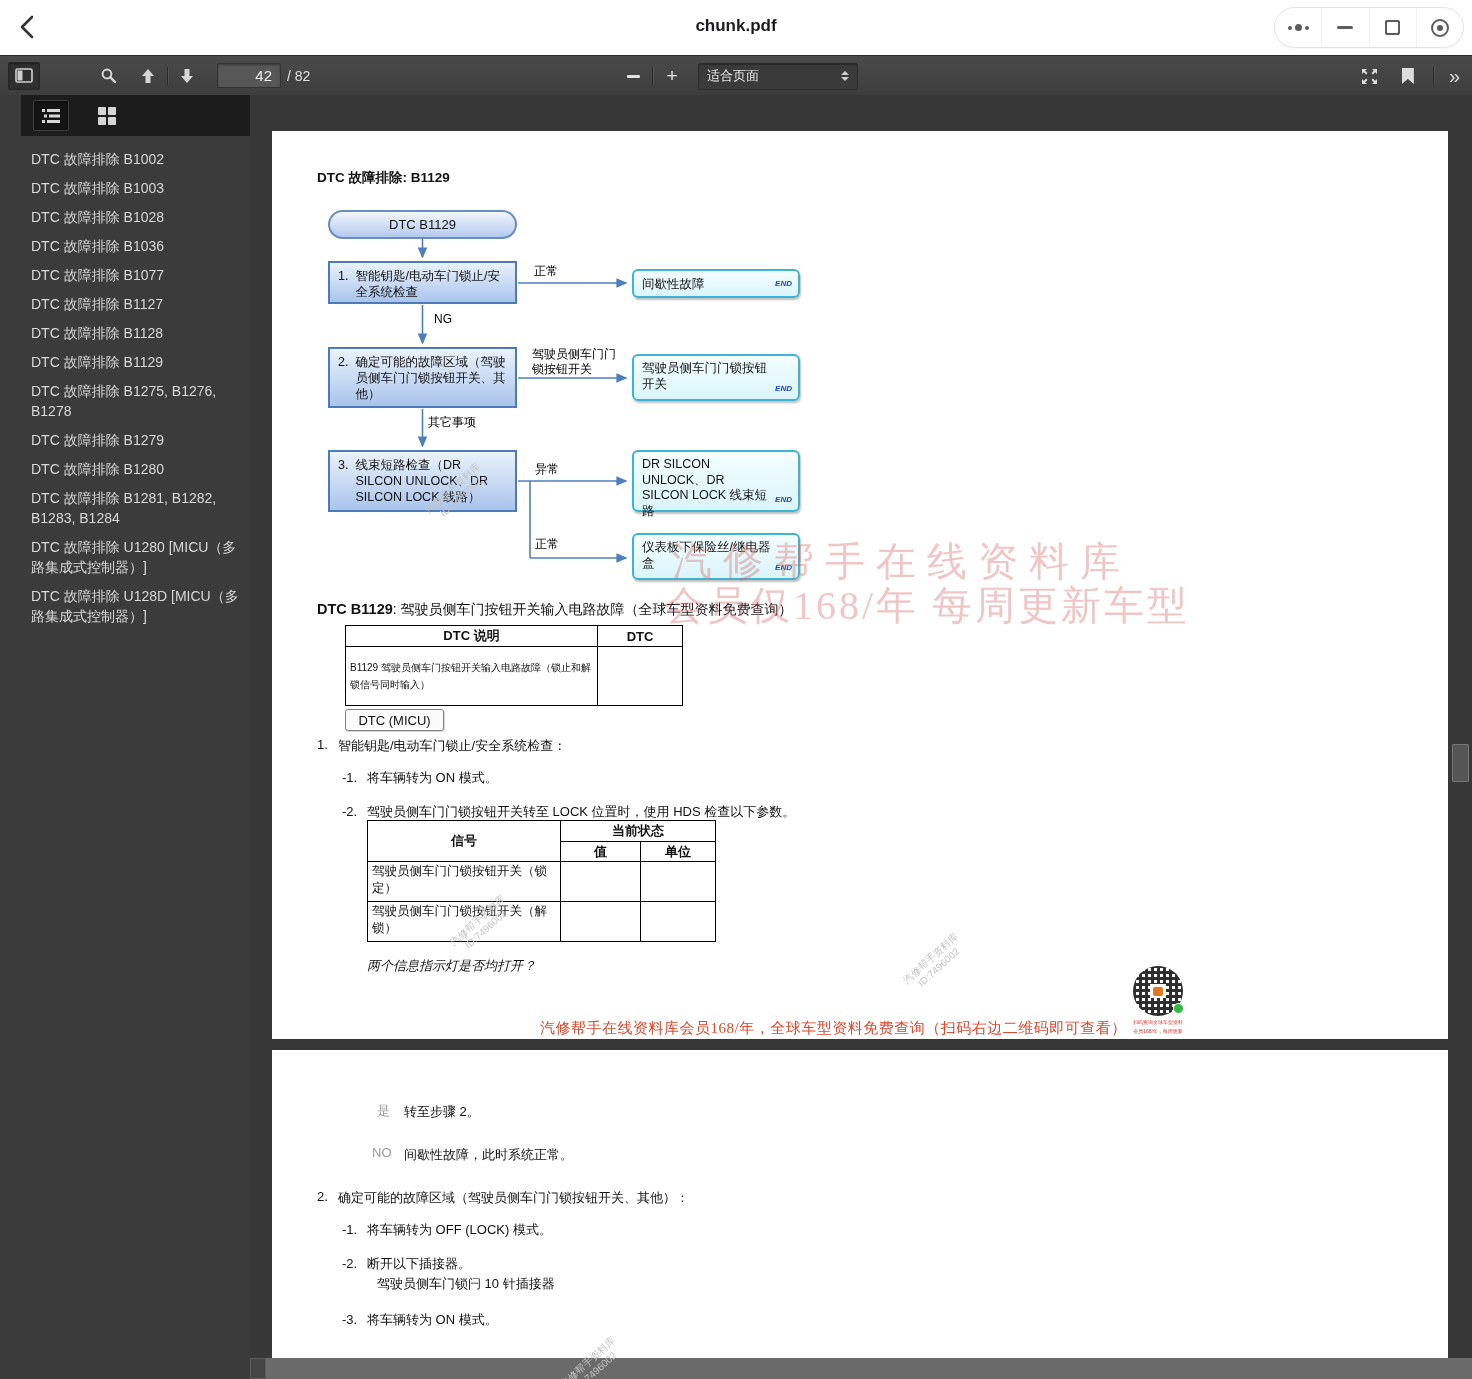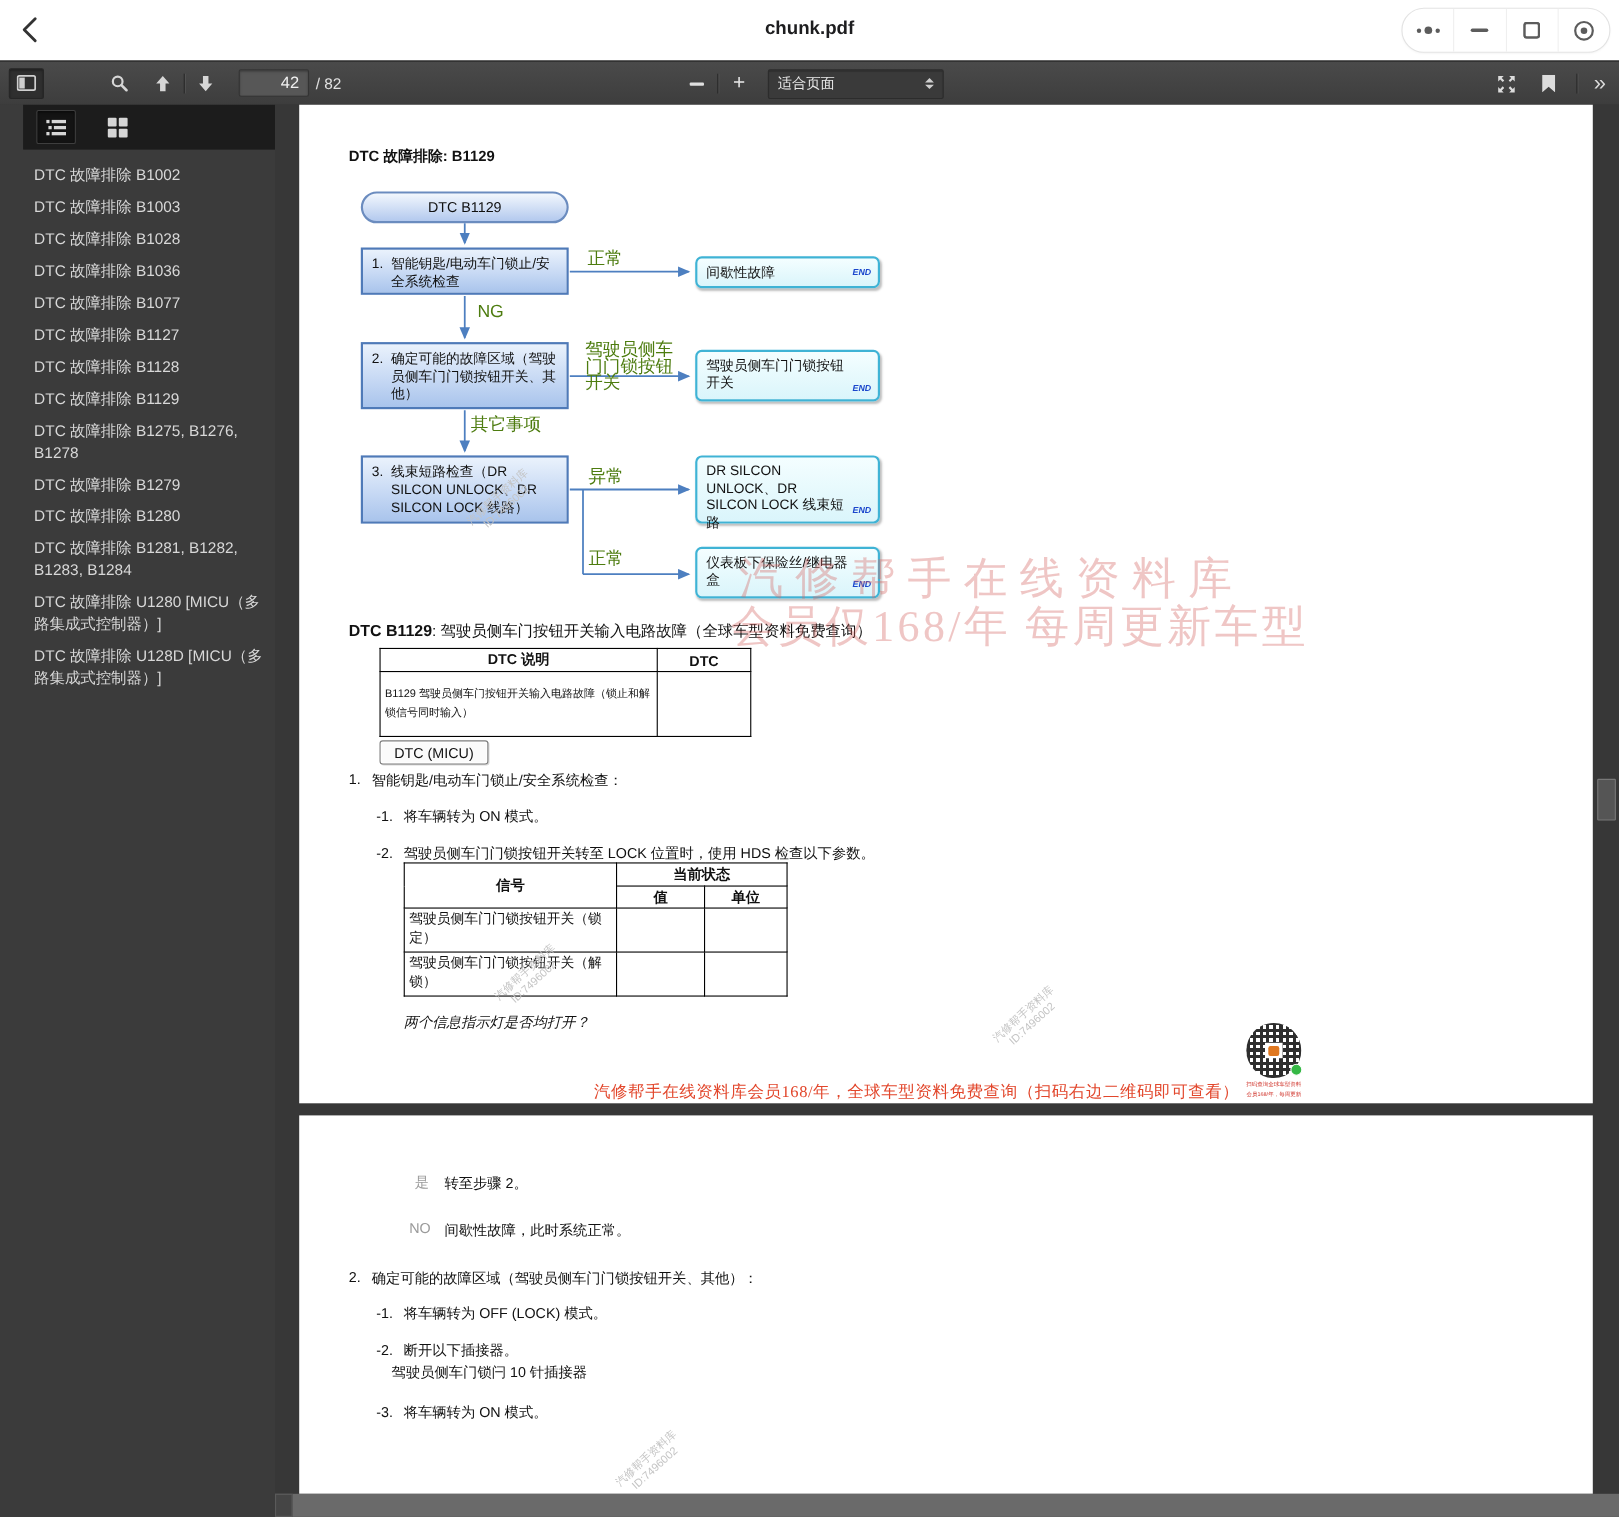--- a/index.html
+++ b/index.html
@@ -48,41 +48,41 @@
   .bodyrow { display:flex; height:1284px; }
   .sidebar { width:250px; background:#3b3b3b; display:flex; flex-direction:column; flex:none;padding-left:21px; }
   .sb-header { height:41px; background:#1c1c1c; display:flex; align-items:center; gap:20px; padding-left:12px; flex:none; }
   .sb-btn { width:36px; height:31px; display:flex; align-items:center; justify-content:center; border-radius:2px; cursor:pointer; }
   .sb-btn.active { background:#141414; border:1px solid #3e3e3e; box-shadow:inset 0 1px 3px rgba(0,0,0,.6); }
   .thumbs { display:grid; grid-template-columns:8px 8px; grid-template-rows:8px 8px; gap:2px; }
   .thumbs i { background:#d6d6d6; display:block; border-radius:1px; }
   .toc { padding:13px 8px 0 10px; font-size:14px; color:#d8d8d8; overflow:hidden; }
   .toc-item { line-height:20px; margin-bottom:9px; cursor:pointer; }
 
-  .main { position:relative; flex:1; background:#373737; overflow:hidden; }
+  .main { position:relative; flex:1; background:#373737; overflow:hidden;margin-top:36px; }
   .page { position:absolute; left:22px; width:1176px; background:#ffffff; color:#111; }
   .page1 { top:0; height:908px; }
   .page2 { top:919px; height:344px; }
   .hband { position:absolute; left:0; right:0; bottom:0; height:21px; background:#6a6a6a; }
   .hband-corner { position:absolute; left:0; bottom:0; width:16px; height:21px; background:#454545; border:1px solid #5a5a5a; }
   .vthumb { position:absolute; right:3px; top:613px; width:17px; height:38px; background:#555; border:1px solid #787878; border-radius:1px; cursor:grab; }
 
   .abs { position:absolute; }
 
   
   .flow-title { left:45px; top:38px; font-size:13.5px; font-weight:bold; }
   .pill { left:56px; top:79px; width:189px; height:29px; border:2px solid #6b8cbf; border-radius:15px;
           background:linear-gradient(#f2f7fd,#b3c9ee); display:flex; align-items:center; justify-content:center; font-size:13px; }
   .stepbox { left:56px; width:189px; border:2px solid #4f7ab8; background:linear-gradient(#eaf2fc 0%,#c7d9f4 55%,#a9c4ec 100%);
              display:flex; gap:7px; padding:5px 6px 0 8px; font-size:12.5px; line-height:16px; }
   .endbox { left:360px; width:168px; border:2px solid #3fb3d5; border-radius:6px; background:linear-gradient(#f4feff,#daf5fb);
             box-shadow:1px 2px 2px rgba(0,0,0,.25); font-size:12.5px; line-height:15.5px; padding:5px 24px 5px 8px; }
   .endtag { position:absolute; right:6px; bottom:3px; color:#1b46cc; font-weight:bold; font-style:italic; font-size:8px; }
   .endtag.mid { bottom:auto; top:50%; transform:translateY(-50%); }
-  .flabel { font-size:16px; color:#4d7c0f; line-height:15px; }
+  .flabel { font-size:12px; color:#000000; line-height:15px; }
 
   
   .dtc-heading { left:45px; top:470px; font-size:14px; }
   .dtc-heading b { font-size:14.5px; }
   table { border-collapse:collapse; }
   .t1 { left:73px; top:494px; }
   .t1 th, .t1 td, .t2 th, .t2 td { border:1px solid #000; }
   .t1 th { height:21px; font-size:13px; text-align:center; }
   .t1 td { font-size:10px; line-height:17px; padding:12px 4px; height:42px; vertical-align:top; }
   .micu-btn { left:73px; top:578px; width:99px; height:22px; border:1px solid #7f7f7f; border-radius:3px; background:#fbfbfb;
@@ -414,21 +414,21 @@
         <div class="abs bodytext" style="left:132px; top:53px;">转至步骤 2。</div>
         <div class="abs bodytext gray" style="left:100px; top:94px;">NO</div>
         <div class="abs bodytext" style="left:132px; top:96px;">间歇性故障，此时系统正常。</div>
 
         <div class="abs bodytext" style="left:45px; top:138px;">2.</div>
         <div class="abs bodytext" style="left:66px; top:139px;">确定可能的故障区域（驾驶员侧车门门锁按钮开关、其他）：</div>
         <div class="abs bodytext" style="left:70px; top:171px;">-1.</div>
         <div class="abs bodytext" style="left:95px; top:171px;">将车辆转为 OFF (LOCK) 模式。</div>
         <div class="abs bodytext" style="left:70px; top:205px;">-2.</div>
         <div class="abs bodytext" style="left:95px; top:205px;">断开以下插接器。</div>
-        <div class="abs bodytext" style="left:84px; top:225px;">驾驶员侧车门锁闩 10 针插接器</div>
+        <div class="abs bodytext" style="left:105px; top:225px;">驾驶员侧车门锁闩 10 针插接器</div>
         <div class="abs bodytext" style="left:70px; top:261px;">-3.</div>
         <div class="abs bodytext" style="left:95px; top:261px;">将车辆转为 ON 模式。</div>
 
         <div class="abs wm" style="left:285px; top:305px;">
           <div>汽修帮手资料库</div>
           <div>ID:7496002</div>
         </div>
       </div>
 
       <div class="hband"></div>

